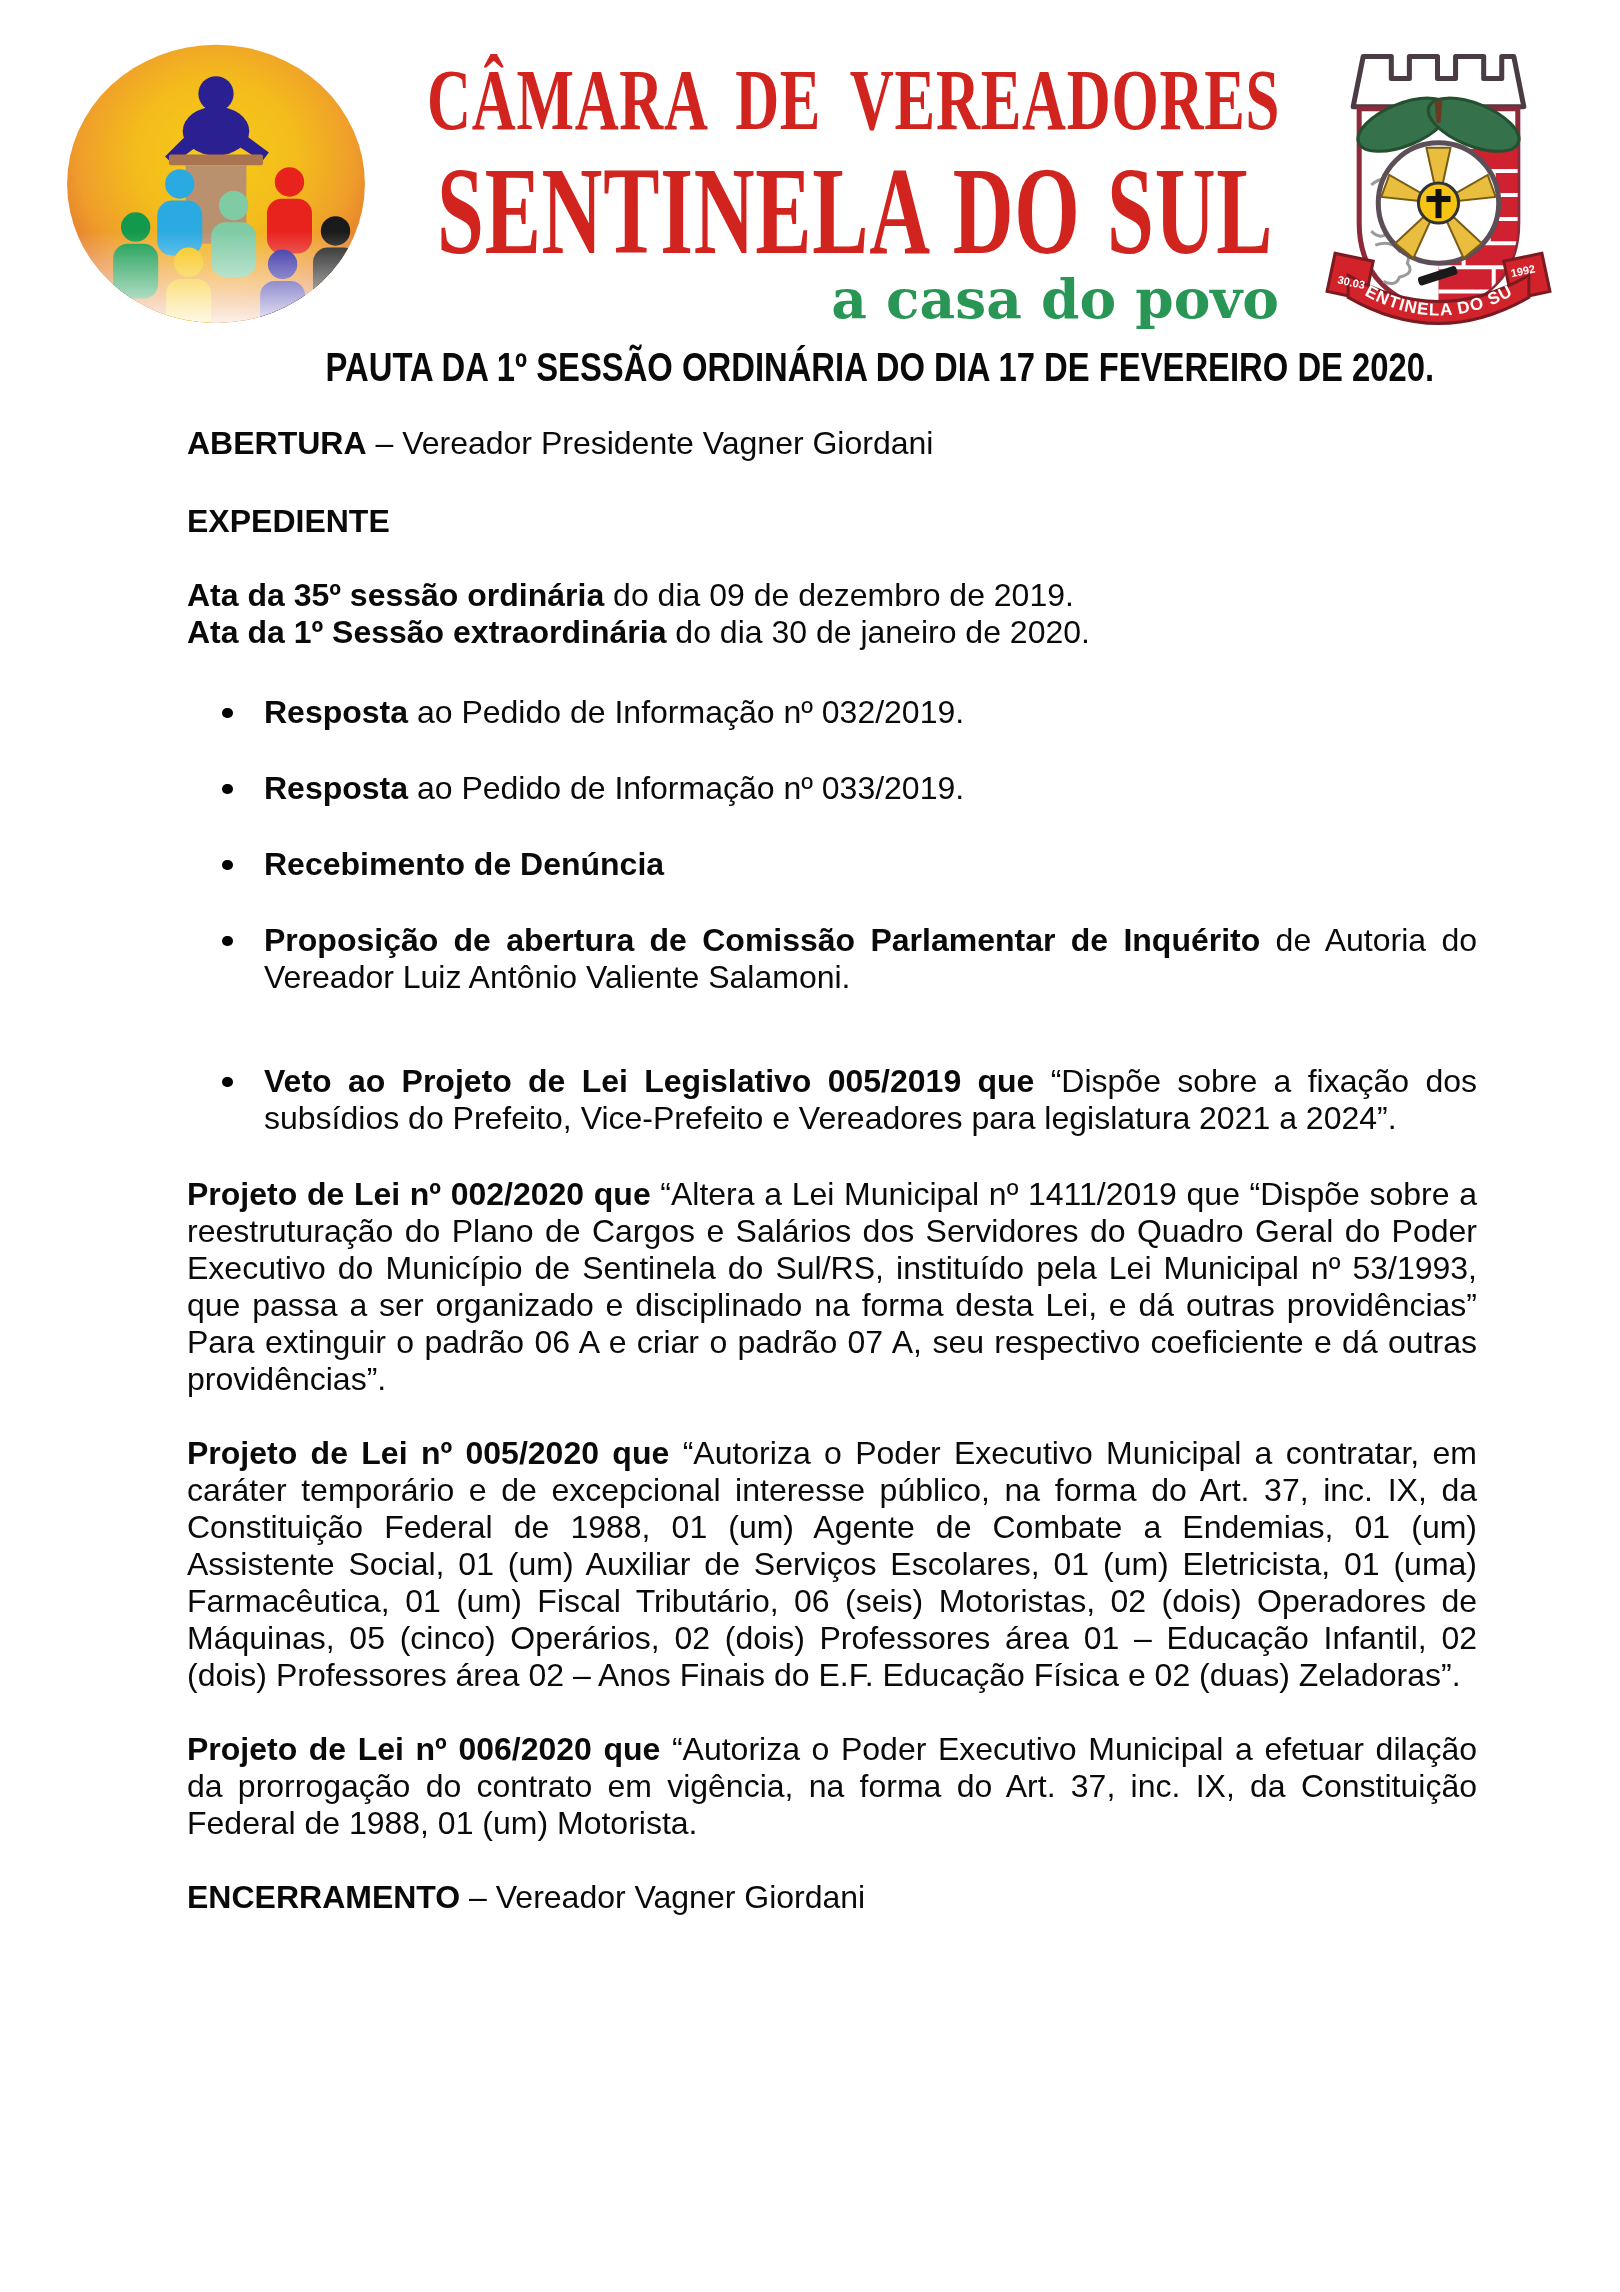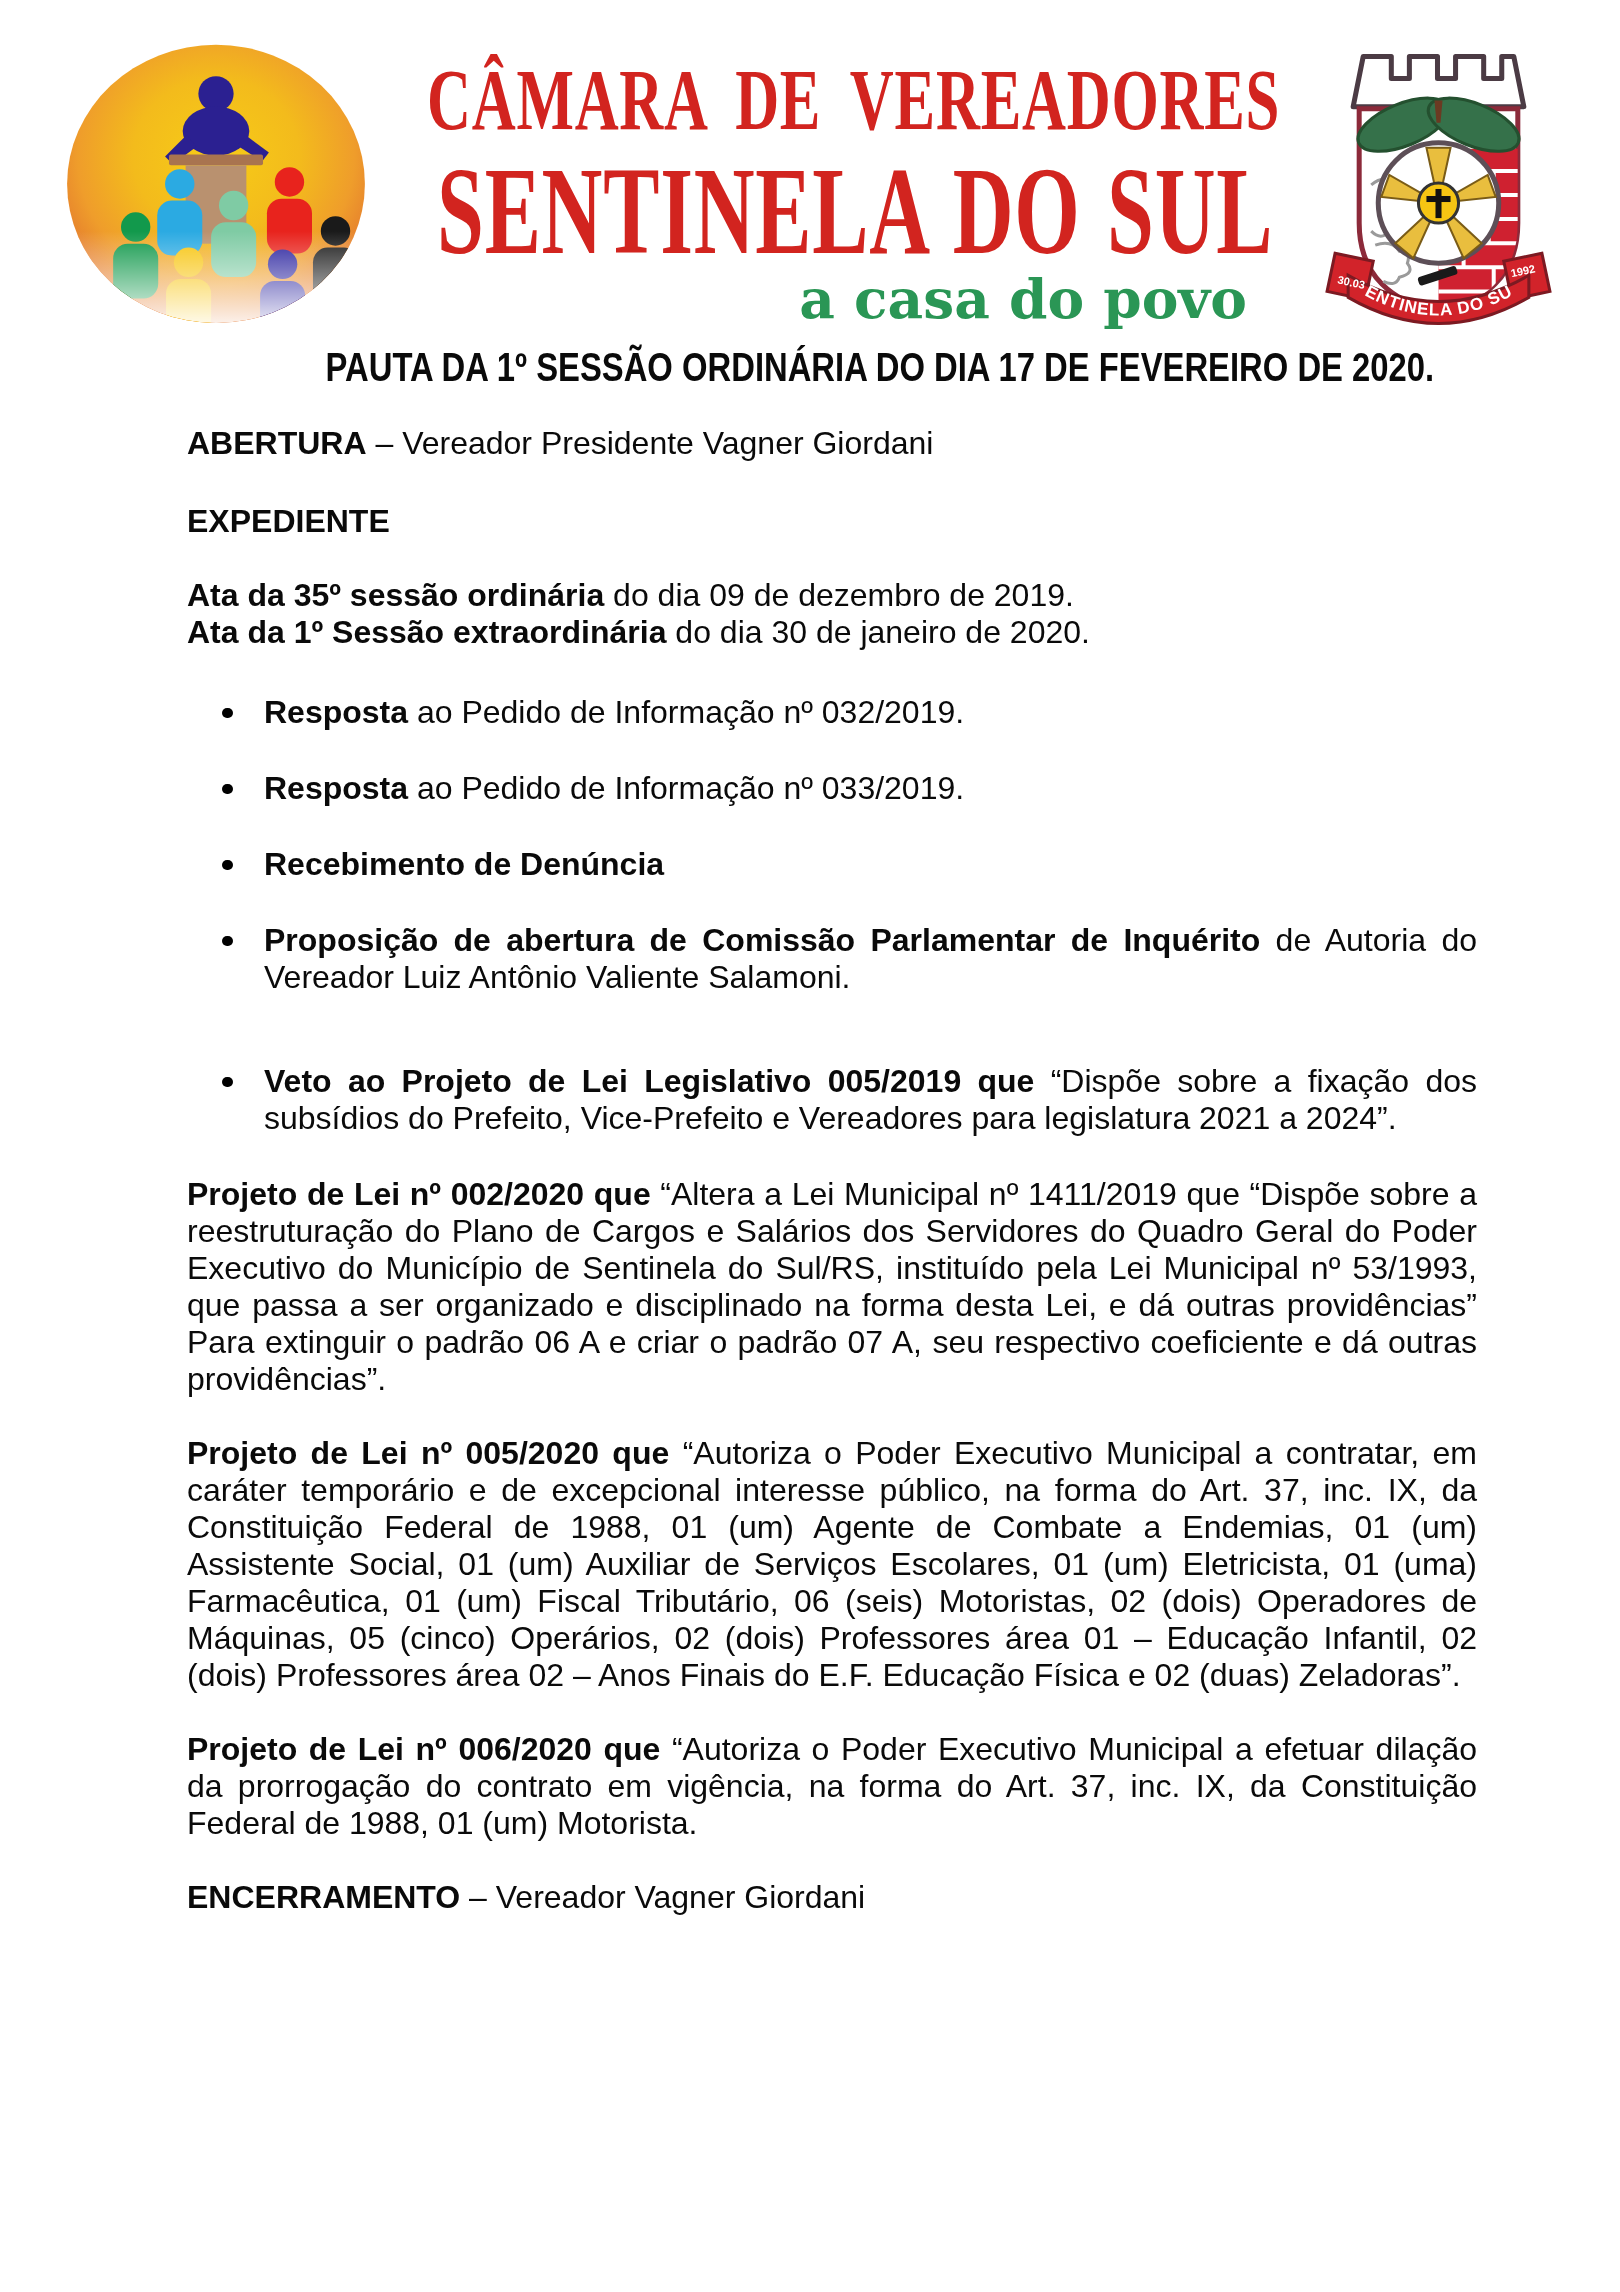--- a/index.html
+++ b/index.html
@@ -22,21 +22,21 @@
     transform:scale(0.78,1.12);transform-origin:left top;
   }
   .org-line2{
     position:absolute;left:437px;top:149px;
     font-family:"Liberation Serif",serif;font-weight:700;
     font-size:108px;line-height:1;color:#D2241F;white-space:nowrap;
     letter-spacing:1px;word-spacing:5.9px;
     transform:scale(0.78,1.15);transform-origin:left top;
   }
   .tagline{
-    position:absolute;left:752px;top:271px;width:495px;
+    position:absolute;left:784px;top:271px;width:495px;
     text-align:right;
     font-family:"DejaVu Serif",serif;font-weight:700;
     font-size:55px;line-height:1;color:#2A9655;white-space:nowrap;
   }
   
   .content{
     position:absolute;left:187px;top:343px;width:1290px;
     font-size:32px;line-height:37px;
   }
   .doc-title{

